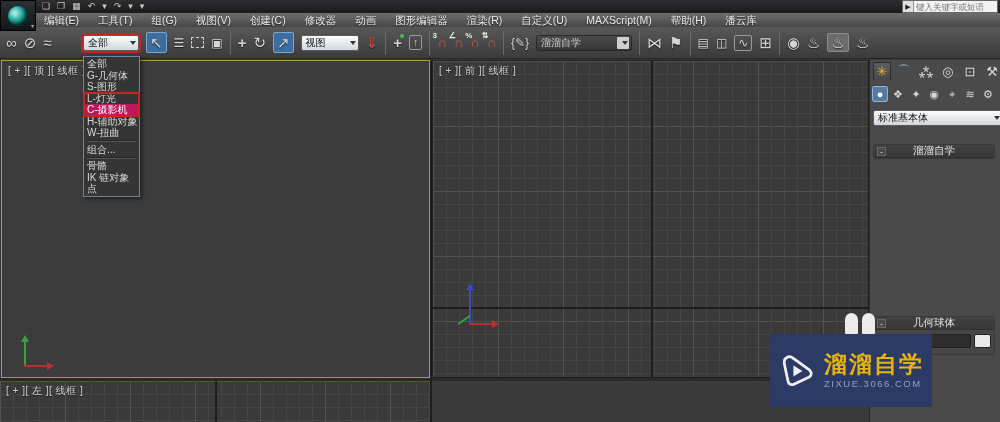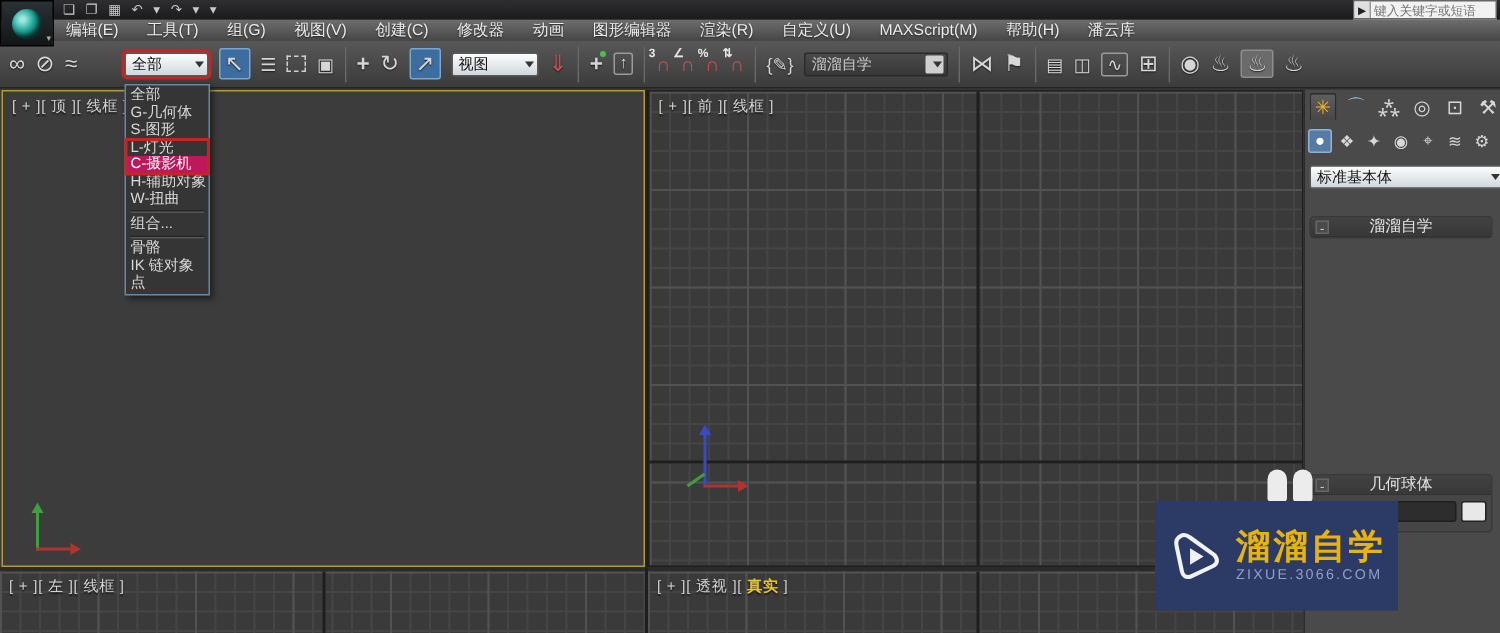--- a/index.html
+++ b/index.html
@@ -227,24 +227,20 @@
   </div>
 
   <div class="hsplit"></div>
   <div class="vdiv" style="left:430px; top:60px; width:2px; height:362px;"></div>
 
   <div class="vp-left grid">
     <div class="vdiv" style="left:50%; top:0; width:2px; height:100%;"></div>
     <div class="vp-label">[ + ][ 左 ][ 线框 ]</div>
   </div>
 
-  <div class="vp-persp grid">
-    <div class="vdiv" style="left:50%; top:0; width:2px; height:100%;"></div>
-    <div class="vp-label"><span>[ + ][ 透视 ][ </span><span class="real">真实</span><span> ]</span></div>
-  </div>
 
   <div class="dropdown">
     <div class="dd-item">全部</div>
     <div class="dd-item">G-几何体</div>
     <div class="dd-item">S-图形</div>
     <div class="red-group">
       <div class="dd-item">L-灯光</div>
       <div class="dd-item sel">C-摄影机</div>
     </div>
     <div class="dd-item">H-辅助对象</div>

